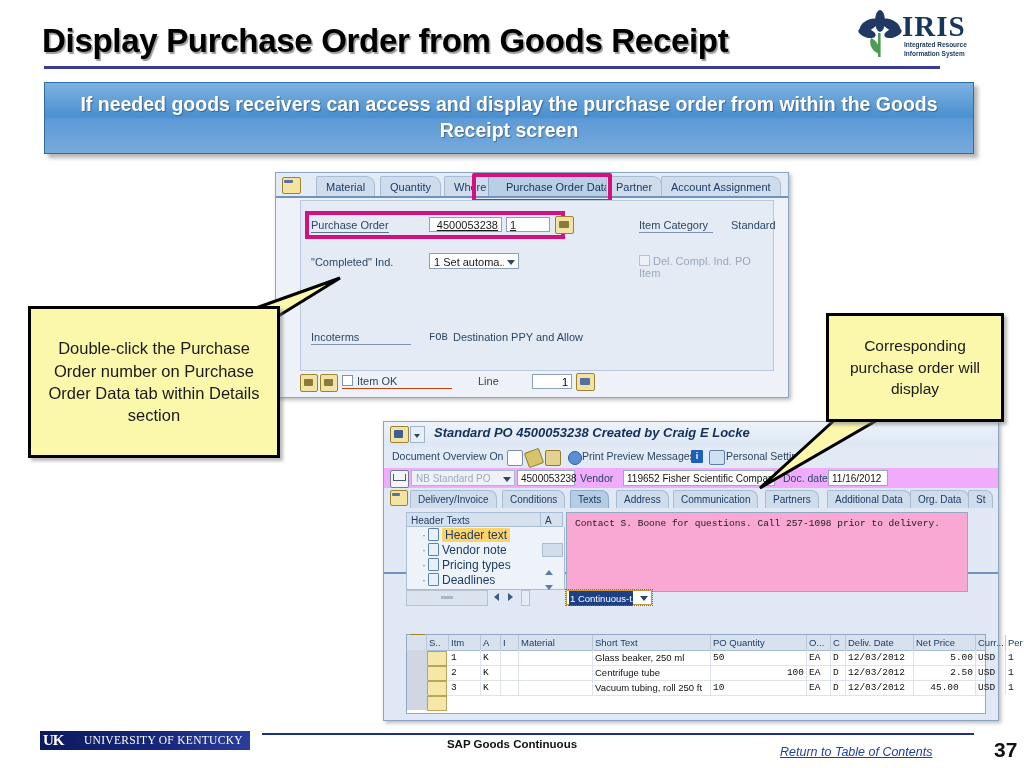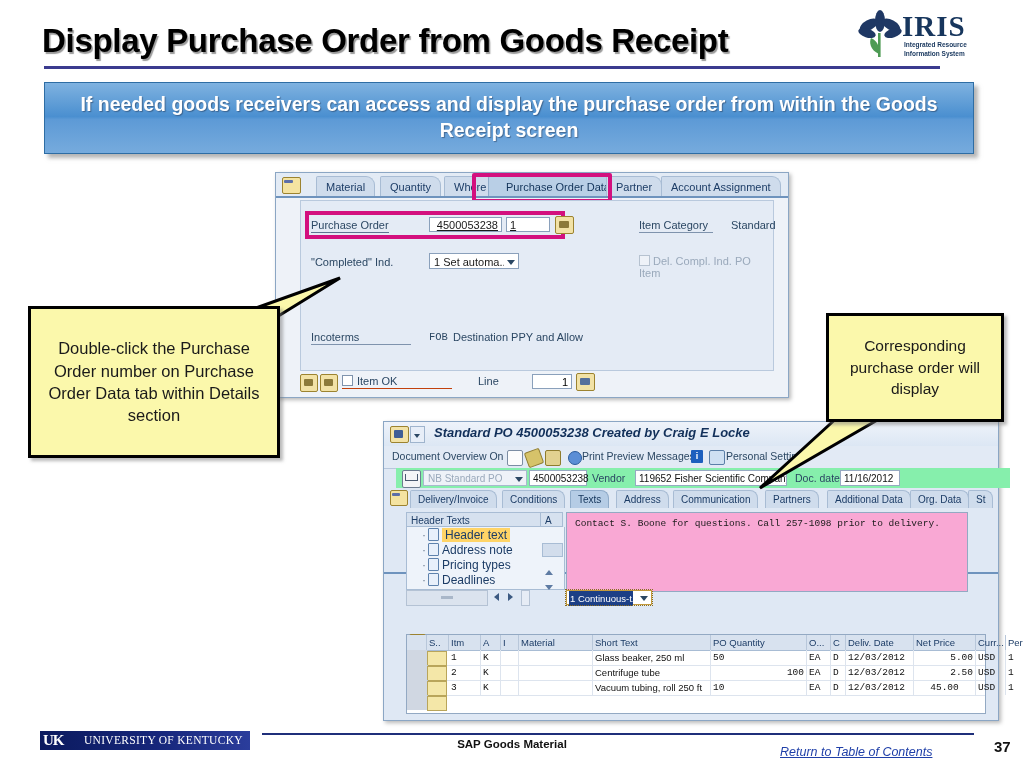--- a/index.html
+++ b/index.html
@@ -157,21 +157,21 @@
     background:#5b8ed6;border:1px solid #2b5c9c;}
   #po-print-label{position:absolute;left:198px;top:4px;font-size:10.5px;color:#2b4763;}
   #po-messages{position:absolute;left:263px;top:4px;font-size:10.5px;color:#2b4763;}
   #po-icon-info{position:absolute;left:307px;top:4px;width:12px;height:13px;
     background:#1c5fbe;color:#fff;font-size:9px;text-align:center;line-height:13px;
     font-weight:bold;border-radius:1px;}
   #po-icon-pers{position:absolute;left:325px;top:4px;width:14px;height:13px;
     background:#cfe0f2;border:1px solid #5b7fa8;border-radius:2px;}
   #po-pers-label{position:absolute;left:342px;top:4px;font-size:10.5px;color:#2b4763;}
 
-  #po-headerrow{position:absolute;left:12px;top:46px;width:100%;height:20px;background:#86efac;}
+  #po-headerrow{position:absolute;left:0;top:46px;width:100%;height:20px;background:#f0abfc;}
   #po-cart-icon{position:absolute;left:6px;top:2px;width:17px;height:16px;
     background:#f4f5f7;border:1px solid #6e7d91;border-radius:2px;}
   #po-cart-icon:after{content:"";position:absolute;left:2px;top:3px;width:11px;height:6px;
     border:1px solid #4a5a70;border-top:none;}
   #po-type-sel{position:absolute;left:27px;top:2px;width:104px;height:16px;
     background:#eef2f8;border:1px solid #a8b9ce;font-size:10px;color:#9aa9bb;
     line-height:16px;padding:0 14px 0 4px;box-sizing:border-box;}
   #po-type-sel:after{content:"";position:absolute;right:3px;top:6px;
     border-left:4px solid transparent;border-right:4px solid transparent;
     border-top:5px solid #2b4763;}
@@ -281,21 +281,21 @@
     background:linear-gradient(90deg,#0b1a5e 0%,#16267a 55%,#2b3d9c 100%);}
   #uk-mark{position:absolute;left:3px;top:1px;font-size:15px;font-weight:bold;color:#fff;
     font-family:"Liberation Serif", serif;letter-spacing:-1px;}
   #uk-name{position:absolute;left:44px;top:3px;font-size:11.5px;color:#fff;
     font-family:"Liberation Serif", serif;letter-spacing:.3px;}
   #footer-rule{position:absolute;left:262px;top:733px;width:712px;height:2px;background:#1f2f7a;}
   #footer-center{position:absolute;left:262px;top:738px;width:500px;text-align:center;
     font-size:11.5px;font-weight:bold;color:#111;}
   #footer-link{position:absolute;left:780px;top:745px;font-size:12.5px;color:#1f3fa8;
     font-style:italic;text-decoration:underline;}
-  #footer-page{position:absolute;left:994px;top:738px;font-size:15px;font-weight:bold;color:#111;}
+  #footer-page{position:absolute;left:994px;top:738px;font-size:21px;font-weight:bold;color:#111;}
 
   
   #arrow-left,#arrow-right{position:absolute;left:0;top:0;width:1024px;height:768px;
     pointer-events:none;}
 </style>
 </head>
 <body>
 
 <div id="slide-title">Display Purchase Order from Goods Receipt</div>
 <div id="title-rule"></div>
@@ -418,21 +418,21 @@
 
   <div id="po-texts">
     <div id="ht-head">Header Texts</div>
     <div id="ht-head-a">A</div>
 
     <div id="ht-list">
       <div class="ht-item sel" style="top:1px">
         <span class="dot">·</span><span class="docico"></span><span class="lbl">Header text</span>
       </div>
       <div class="ht-item" style="top:16px">
-        <span class="dot">·</span><span class="docico"></span><span class="lbl">Address note</span>
+        <span class="dot">·</span><span class="docico"></span><span class="lbl">Vendor note</span>
       </div>
       <div class="ht-item" style="top:31px">
         <span class="dot">·</span><span class="docico"></span><span class="lbl">Pricing types</span>
       </div>
       <div class="ht-item" style="top:46px">
         <span class="dot">·</span><span class="docico"></span><span class="lbl">Deadlines</span>
       </div>
       <div id="ht-check">✔</div>
       <div id="ht-scroll-box"></div>
       <div id="ht-scroll-up"></div>
@@ -543,15 +543,15 @@
 </div>
 <div class="callout" id="callout-right">
   <div class="ctext">Corresponding purchase order will display</div>
 </div>
 
 <div id="uk-logo">
   <div id="uk-mark">UK</div>
   <div id="uk-name">UNIVERSITY OF KENTUCKY</div>
 </div>
 <div id="footer-rule"></div>
-<div id="footer-center">SAP Goods Material</div>
+<div id="footer-center">SAP Goods Continuous</div>
 <div id="footer-link">Return to Table of Contents</div>
 <div id="footer-page">37</div>
 
 </body></html>

